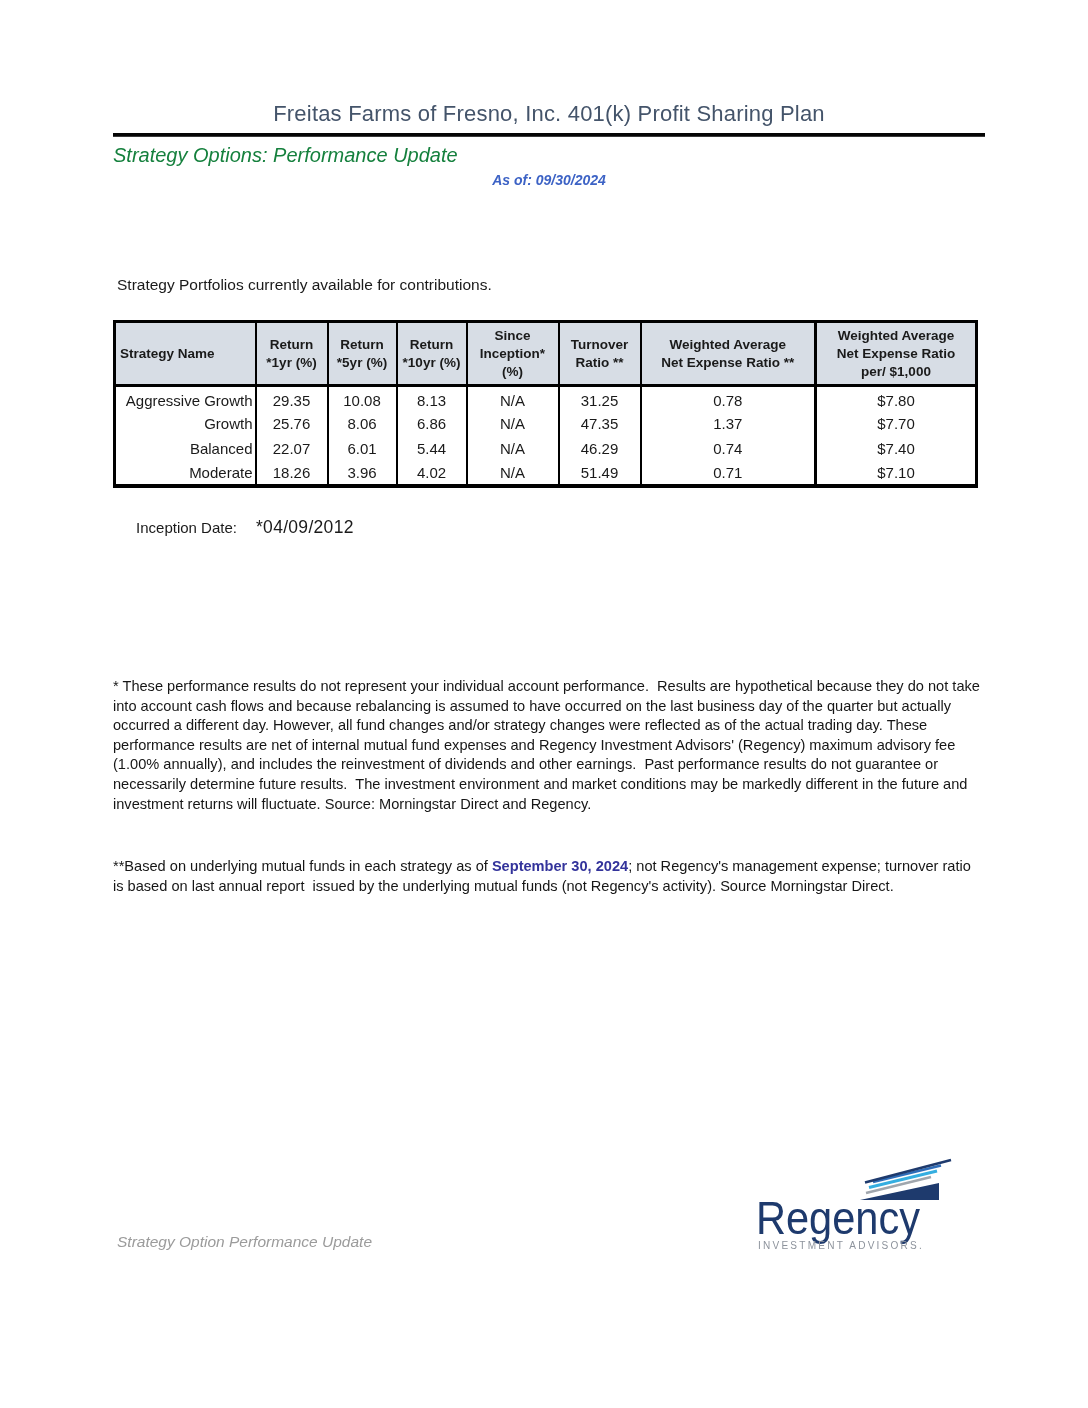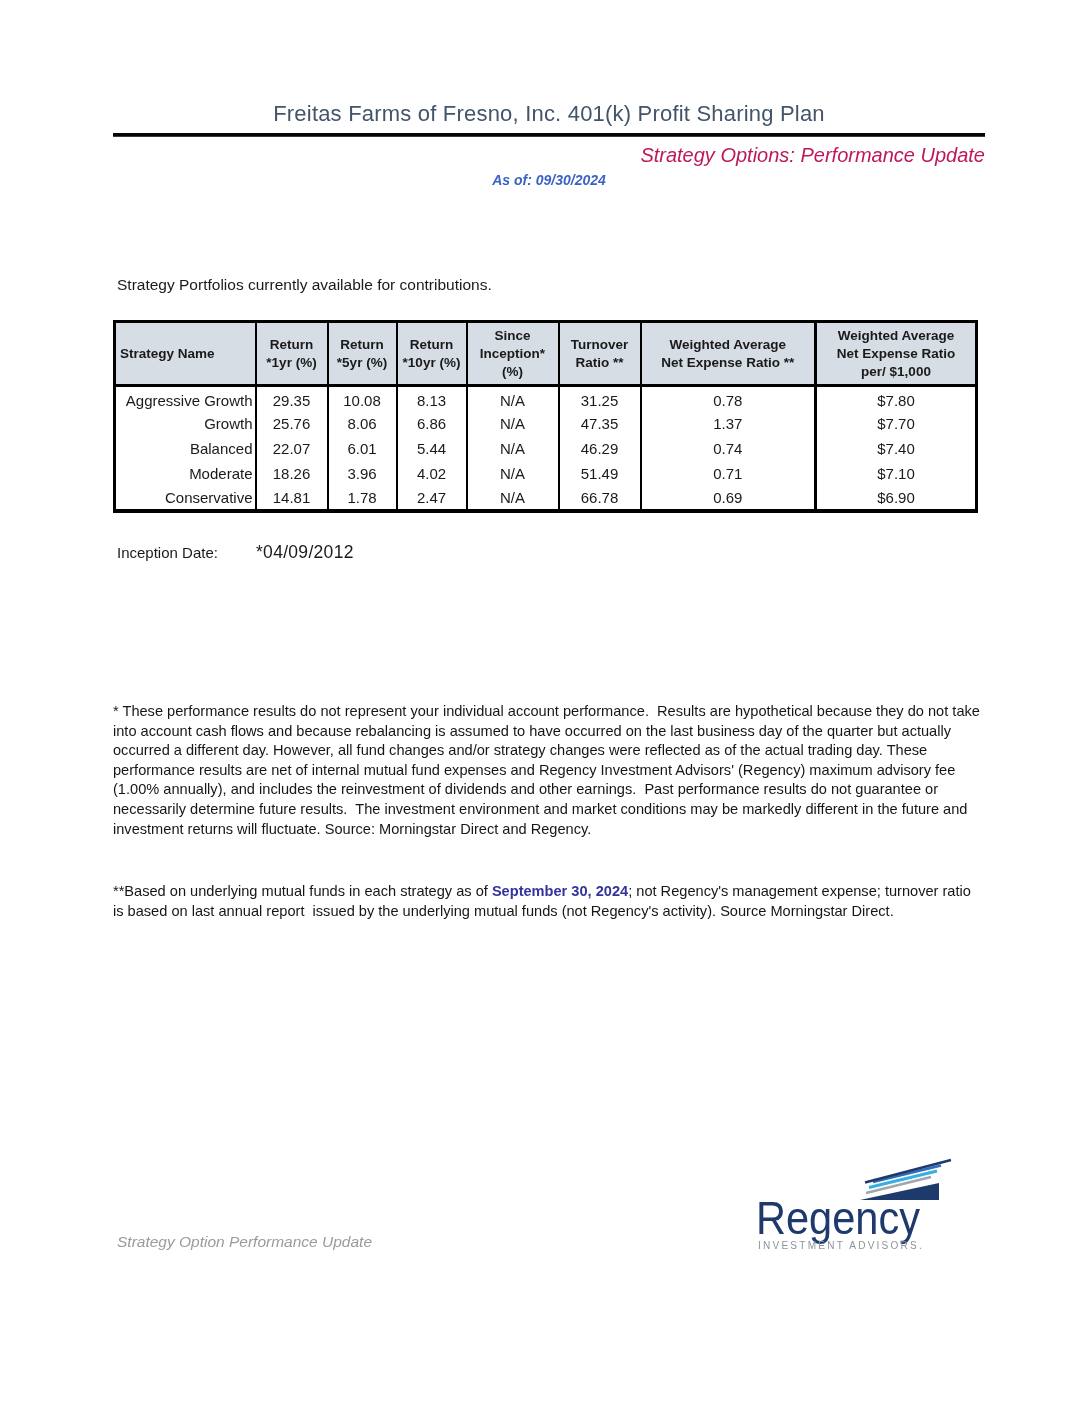--- a/index.html
+++ b/index.html
@@ -26,24 +26,24 @@
     letter-spacing: 0.2px;
   }
   .title-divider {
     margin-top: 6px;
     height: 4px;
     background: #050505;
     border-bottom: 1px solid #3a3a3a;
   }
   .doc-subtitle {
     margin-top: 7px;
-    text-align: right;
+    text-align: left;
     font-size: 20px;
     font-style: italic;
-    color: #be185d;
+    color: #15803d;
   }
   .doc-asof {
     margin-top: 5px;
     text-align: center;
     font-size: 14px;
     font-style: italic;
     font-weight: bold;
     color: #3c62c5;
   }
   .intro-line {
@@ -87,20 +87,21 @@
     text-align: right;
     padding-left: 4px;
     border-left: none;
   }
   table.perf tr.first-row td { padding-top: 3px; }
   .inception-row {
     margin-top: 29px;
     margin-left: 4px;
     display: flex;
     align-items: baseline;
+    text-align: center;
   }
   .inception-label { font-size: 15px; width: 139px; }
   .inception-value { font-size: 17.5px; letter-spacing: 0.3px; }
   .footnote-1 {
     margin-top: 139px;
     font-size: 14.6px;
     line-height: 1.345;
     white-space: pre-wrap;
     color: #161616;
   }
@@ -209,30 +210,20 @@
       <tr>
         <td>Moderate</td>
         <td>18.26</td>
         <td>3.96</td>
         <td>4.02</td>
         <td>N/A</td>
         <td>51.49</td>
         <td>0.71</td>
         <td class="thick-left">$7.10</td>
       </tr>
-      <tr>
-        <td>Conservative</td>
-        <td>14.81</td>
-        <td>1.78</td>
-        <td>2.47</td>
-        <td>N/A</td>
-        <td>66.78</td>
-        <td>0.69</td>
-        <td class="thick-left">$6.90</td>
-      </tr>
     </tbody>
   </table>
 
   <div class="inception-row">
     <span class="inception-label">Inception Date:</span>
     <span class="inception-value">*04/09/2012</span>
   </div>
 
   <div class="footnote-1">* These performance results do not represent your individual account performance.  Results are hypothetical because they do not take into account cash flows and because rebalancing is assumed to have occurred on the last business day of the quarter but actually occurred a different day. However, all fund changes and/or strategy changes were reflected as of the actual trading day. These performance results are net of internal mutual fund expenses and Regency Investment Advisors' (Regency) maximum advisory fee (1.00% annually), and includes the reinvestment of dividends and other earnings.  Past performance results do not guarantee or necessarily determine future results.  The investment environment and market conditions may be markedly different in the future and investment returns will fluctuate. Source: Morningstar Direct and Regency.</div>
 

